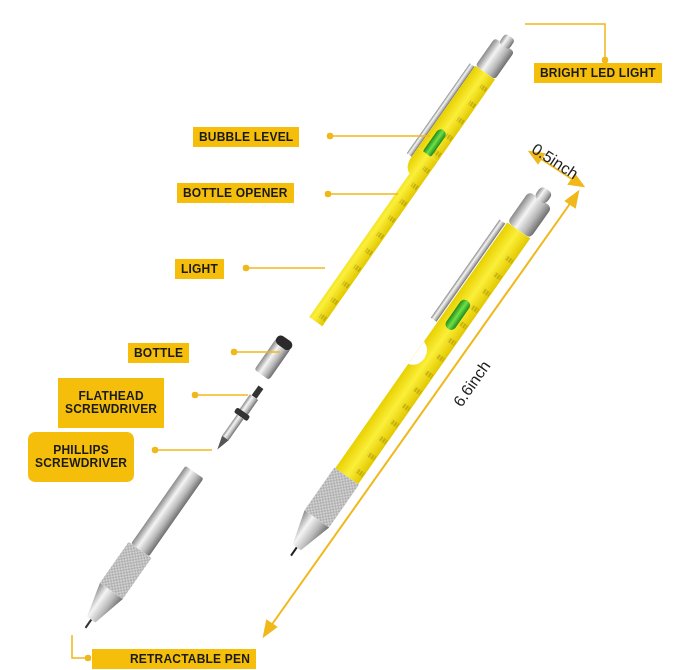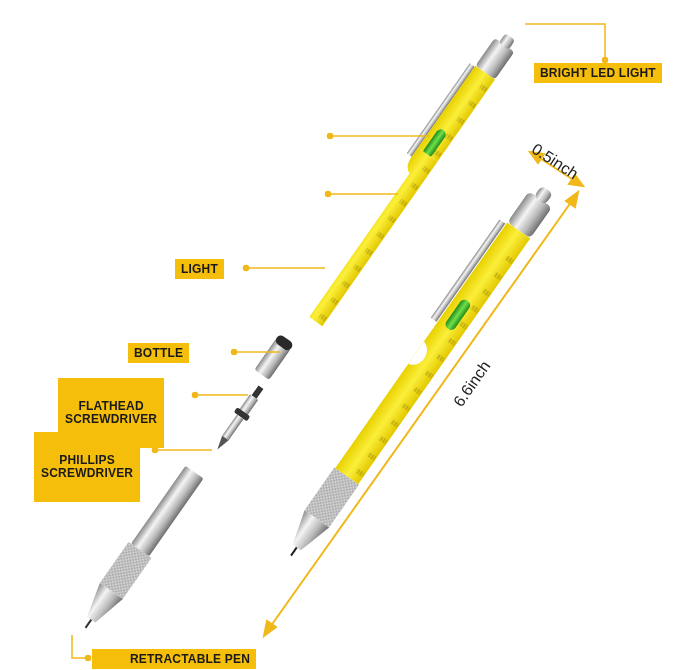--- a/index.html
+++ b/index.html
@@ -4,21 +4,21 @@
 <style>
   html, body { margin:0; padding:0; background:#ffffff; }
   body { width:679px; height:670px; position:relative; overflow:hidden; font-family:"Liberation Sans", sans-serif; }
   .stage { position:absolute; left:0; top:0; width:679px; height:670px; }
   svg.art { position:absolute; left:0; top:0; }
   .label {
     position:absolute; background:#f5be0b; color:#1a1a1a; font-weight:bold;
     font-size:12px; line-height:14px; padding:3px 6px; text-align:center; white-space:nowrap;
     letter-spacing:0.2px;
   }
-  .label.two { line-height:13px; padding:22px 7px; }
+  .label.two { line-height:13px; padding:12px 7px; }
   .dim { position:absolute; font-size:16px; color:#222; white-space:nowrap; }
 </style>
 </head>
 <body>
 
 <div class="stage">
 
   <svg class="art" width="679" height="670" viewBox="0 0 679 670">
     <defs>
       <linearGradient id="silverG" x1="0" y1="0" x2="1" y2="0">
@@ -124,29 +124,31 @@
       <line x1="195" y1="395" x2="248" y2="395"></line>
         <circle cx="195" cy="395" r="2.5"></circle>
       <line x1="155" y1="450" x2="212" y2="450"></line>
         <circle cx="155" cy="450" r="2.5"></circle>
       <polyline points="72,635 72,658 88,658" fill="none"></polyline>
         <circle cx="88" cy="658" r="2.5"></circle>
     </g>
   </svg>
 
   <div class="label" style="left:534px; top:63px;">BRIGHT LED LIGHT</div>
+  <div class="label" style="left:193px; top:127px;">BUBBLE LEVEL</div>
+  <div class="label" style="left:177px; top:183px;">BOTTLE OPENER</div>
   <div class="label" style="left:175px; top:259px;">LIGHT</div>
   <div class="label" style="left:128px; top:343px;">BOTTLE</div>
 
   <div class="label two" style="left:58px; top:378px;">
     <div>FLATHEAD</div>
     <div>SCREWDRIVER</div>
   </div>
 
-  <div class="label two" style="left:34px; top:432px;">
+  <div class="label two" style="left:28px; top:432px;border-radius:7px;">
     <div>PHILLIPS</div>
     <div>SCREWDRIVER</div>
   </div>
 
   <div class="label" style="left:92px; top:649px;padding-left:38px;">RETRACTABLE PEN</div>
 
   <div class="dim" style="left:538px; top:140px; transform:rotate(33deg); transform-origin:left top;">0.5inch</div>
   <div class="dim" style="left:450px; top:400px; transform:rotate(-55deg); transform-origin:left top;">6.6inch</div>
 
 </div>

